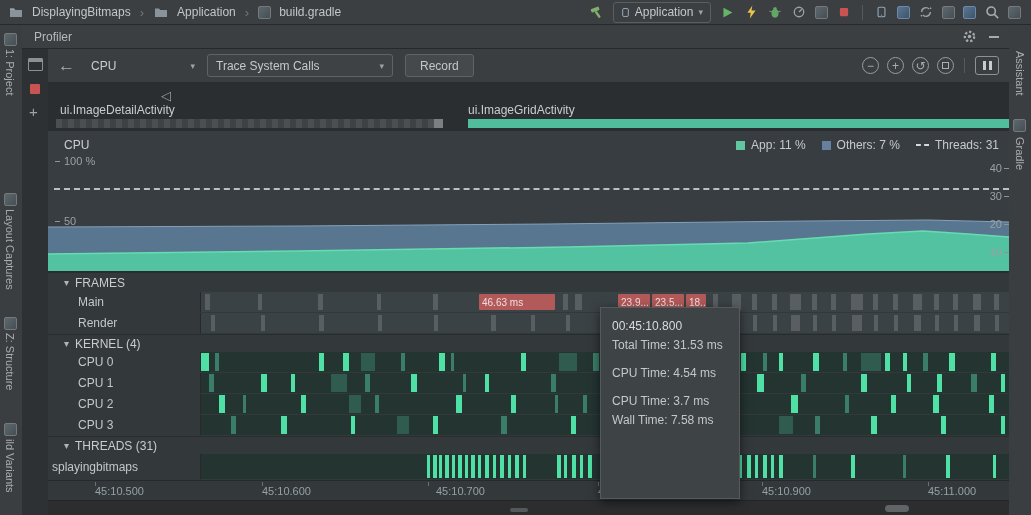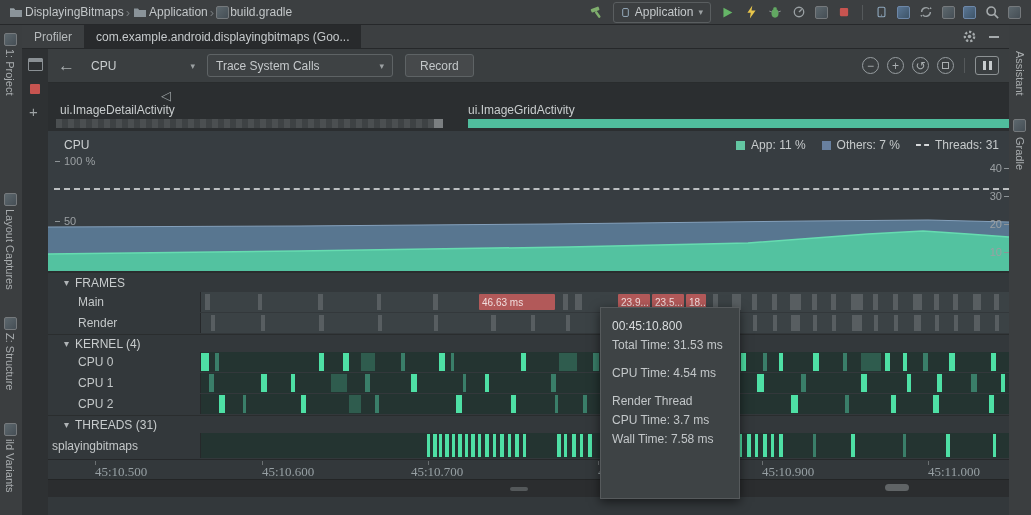--- a/index.html
+++ b/index.html
@@ -2,21 +2,21 @@
 <html><head>
 <meta charset="utf-8">
 <style>
   html,body{margin:0;padding:0;background:#1e1f22;}
   #app{position:relative;width:1031px;height:515px;background:#2b2d2e;overflow:hidden;
        font-family:"Liberation Sans","DejaVu Sans",sans-serif;font-size:12px;color:#bfc3c5;
        -webkit-font-smoothing:antialiased;}
   
   .menubar{position:absolute;top:0;left:0;width:100%;height:25px;background:#3c3f41;
            border-bottom:1px solid #26282a;display:flex;align-items:center;padding:0 8px;
-           box-sizing:border-box;gap:1px;}
+           box-sizing:border-box;gap:8px;}
   .crumb{color:#c2c6c8;white-space:nowrap;}
   .crumb-sep{color:#73777a;font-size:13px;padding:0 1px;}
   .mb-right{margin-left:auto;display:flex;align-items:center;gap:8px;padding-right:2px;}
   .mi{display:inline-flex;width:16px;height:16px;align-items:center;justify-content:center;}
   .runcfg{display:flex;align-items:center;gap:5px;border:1px solid #5a5e60;border-radius:3px;
           height:19px;padding:0 7px;background:#3c3f41;color:#c4c8ca;}
   .dd{color:#9ca1a3;font-size:9px;}
   .vsep{width:1px;height:15px;background:#55595b;margin:0 2px;}
   .ph{width:13px;height:13px;border:1px solid #75797c;border-radius:2px;box-sizing:border-box;
       background:linear-gradient(135deg,#5d686e,#454e55);}
@@ -97,21 +97,21 @@
   .frame{position:absolute;top:2px;bottom:2px;}
   .frame.ok{background:#585e61;}
   .frame.jank{background:#b25959;color:#f1dddd;font-size:10px;line-height:17px;
               padding:0 3px;box-sizing:border-box;overflow:hidden;white-space:nowrap;border-radius:1px;}
   .kbar{position:absolute;top:1px;bottom:1px;}
   .kbar.b{background:#4ee0a5;}
   .kbar.m{background:#3a7e69;}
   .kbar.d{background:#2f5c4e;}
   
   .taxis{position:relative;height:19px;background:#33383b;border-top:1px solid #26282a;}
-  .taxis .tlabel{position:absolute;top:4px;color:#97a0a4;font-size:13px;white-space:nowrap;font-family:Liberation Serif, serif;}
+  .taxis .tlabel{position:absolute;top:4px;color:#97a0a4;font-size:11px;white-space:nowrap;}
   .taxis .ttick{position:absolute;top:1px;width:1px;height:4px;background:#6b7072;}
   
   .bbar{position:relative;height:17px;background:#2b2d2f;border-top:1px solid #232526;}
   .hscroll{position:absolute;left:837px;top:4px;width:24px;height:7px;border-radius:4px;background:#606466;}
   .grip{position:absolute;left:462px;top:7px;width:18px;height:4px;border-radius:2px;background:#54585a;}
   
   .tooltip{position:absolute;left:552px;top:258px;width:140px;height:192px;background:#3e4345;
            border:1px solid #565a5c;box-shadow:0 3px 10px rgba(0,0,0,.55);z-index:50;
            padding:9px 11px;box-sizing:border-box;color:#c3c7c9;line-height:1.58;}
   .tooltip .tt-time{color:#dadddf;}
@@ -225,21 +225,20 @@
   </aside>
 
   <aside class="rstrip">
     <span class="vtext" style="top:26px">Assistant</span>
     <span class="sicon ph" style="top:94px;left:4px"></span>
     <span class="vtext" style="top:112px">Gradle</span>
   </aside>
 
   <div class="tabbar">
     <span class="tab">Profiler</span>
-    <span class="tab selected">com.example.android.displayingbitmaps (Goo...</span>
     <span class="tab-right">
       <span class="mi">
         <svg width="15" height="15" viewBox="0 0 16 16">
             <circle cx="8" cy="8" r="5" fill="none" stroke="#a6abad" stroke-width="2.4" stroke-dasharray="2.4 2.1"></circle>
             <circle cx="8" cy="8" r="1.9" fill="#a6abad"></circle>
           </svg>
       </span>
       <span class="minbar"></span>
     </span>
   </div>
@@ -461,20 +460,40 @@
           <div class="kbar m" style="left: 354px; width: 3px;"></div>
           <div class="kbar m" style="left: 382px; width: 4px;"></div>
           <div class="kbar b" style="left: 440px; width: 6px;"></div>
           <div class="kbar d" style="left: 498px; width: 16px;"></div>
           <div class="kbar b" style="left: 524px; width: 5px;"></div>
           <div class="kbar b" style="left: 590px; width: 7px;"></div>
           <div class="kbar m" style="left: 644px; width: 4px;"></div>
           <div class="kbar b" style="left: 690px; width: 5px;"></div>
           <div class="kbar b" style="left: 732px; width: 6px;"></div>
           <div class="kbar b" style="left: 788px; width: 5px;"></div>
+        </div>
+    </div>
+    <div class="trow">
+      <span class="rlabel">CPU 3</span>
+      <div class="track kern" id="track-cpu3">
+          <div class="kbar m" style="left: 30px; width: 5px;"></div>
+          <div class="kbar b" style="left: 80px; width: 6px;"></div>
+          <div class="kbar b" style="left: 150px; width: 4px;"></div>
+          <div class="kbar d" style="left: 196px; width: 12px;"></div>
+          <div class="kbar b" style="left: 232px; width: 5px;"></div>
+          <div class="kbar m" style="left: 300px; width: 6px;"></div>
+          <div class="kbar b" style="left: 370px; width: 5px;"></div>
+          <div class="kbar m" style="left: 432px; width: 3px;"></div>
+          <div class="kbar b" style="left: 454px; width: 4px;"></div>
+          <div class="kbar b" style="left: 530px; width: 6px;"></div>
+          <div class="kbar d" style="left: 578px; width: 14px;"></div>
+          <div class="kbar m" style="left: 614px; width: 5px;"></div>
+          <div class="kbar b" style="left: 670px; width: 6px;"></div>
+          <div class="kbar b" style="left: 740px; width: 5px;"></div>
+          <div class="kbar b" style="left: 800px; width: 4px;"></div>
         </div>
     </div>
 
     <div class="sect-header small">
       <span class="tri">▾</span>
       <span>THREADS (31)</span>
     </div>
     <div class="trow threadrow">
       <span class="rlabel">splayingbitmaps</span>
       <div class="track kern" id="track-thread0">
@@ -526,39 +545,38 @@
           <div class="kbar b" style="left: 792px; width: 3px;"></div>
         </div>
     </div>
 
     <div class="taxis" id="time-axis">
         <span class="ttick" style="left: 47px;"></span>
         <span class="tlabel" style="left: 47px;">45:10.500</span>
         <span class="ttick" style="left: 214px;"></span>
         <span class="tlabel" style="left: 214px;">45:10.600</span>
         <span class="ttick" style="left: 380px;"></span>
-        <span class="tlabel" style="left: 363px;">45:10.700</span>
+        <span class="tlabel" style="left: 388px;">45:10.700</span>
         <span class="ttick" style="left: 550px;"></span>
         <span class="tlabel" style="left: 550px;">45:10.800</span>
         <span class="ttick" style="left: 714px;"></span>
         <span class="tlabel" style="left: 714px;">45:10.900</span>
         <span class="ttick" style="left: 880px;"></span>
         <span class="tlabel" style="left: 880px;">45:11.000</span>
       </div>
 
     <div class="bbar">
       <span class="hscroll"></span>
       <span class="grip"></span>
     </div>
 
     <div class="tooltip">
       <div class="tt-time">00:45:10.800</div>
       <div>Total Time: 31.53 ms</div>
       <div class="tt-gap"></div>
       <div>CPU Time: 4.54 ms</div>
       <div class="tt-gap"></div>
-      <div>Render Thread</div>
       <div>CPU Time: 3.7 ms</div>
       <div>Wall Time: 7.58 ms</div>
     </div>
 
   </div>
 </div>
 
 </body></html>

